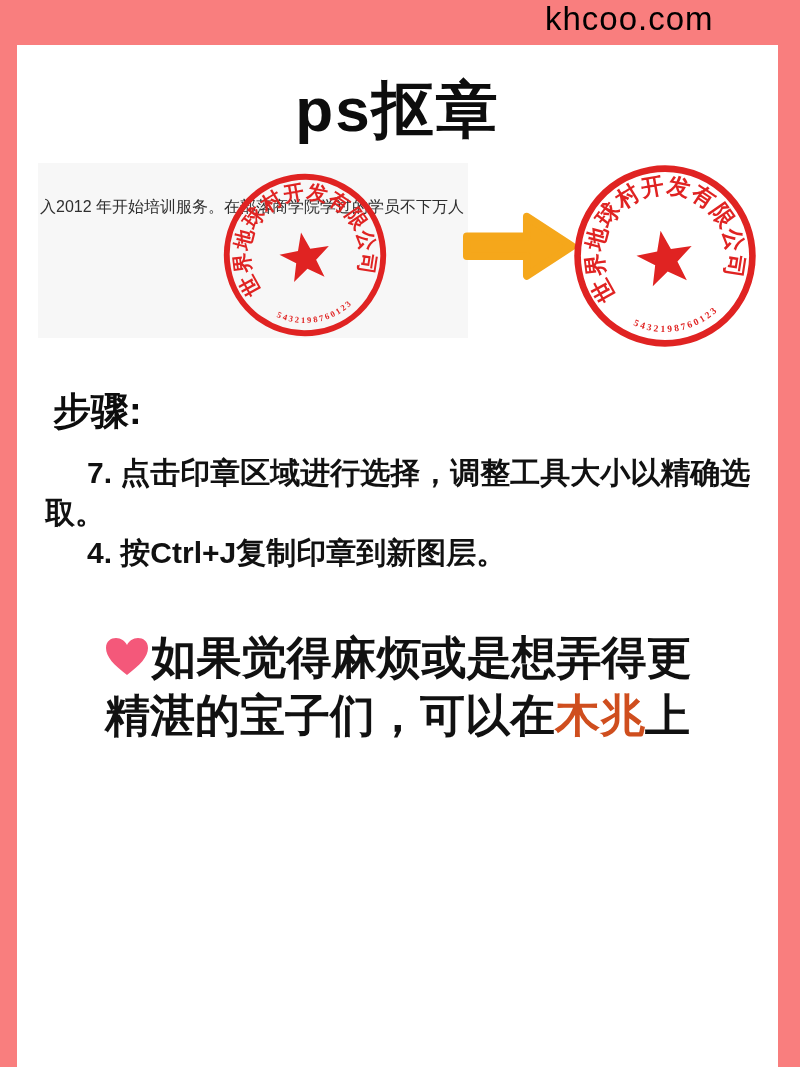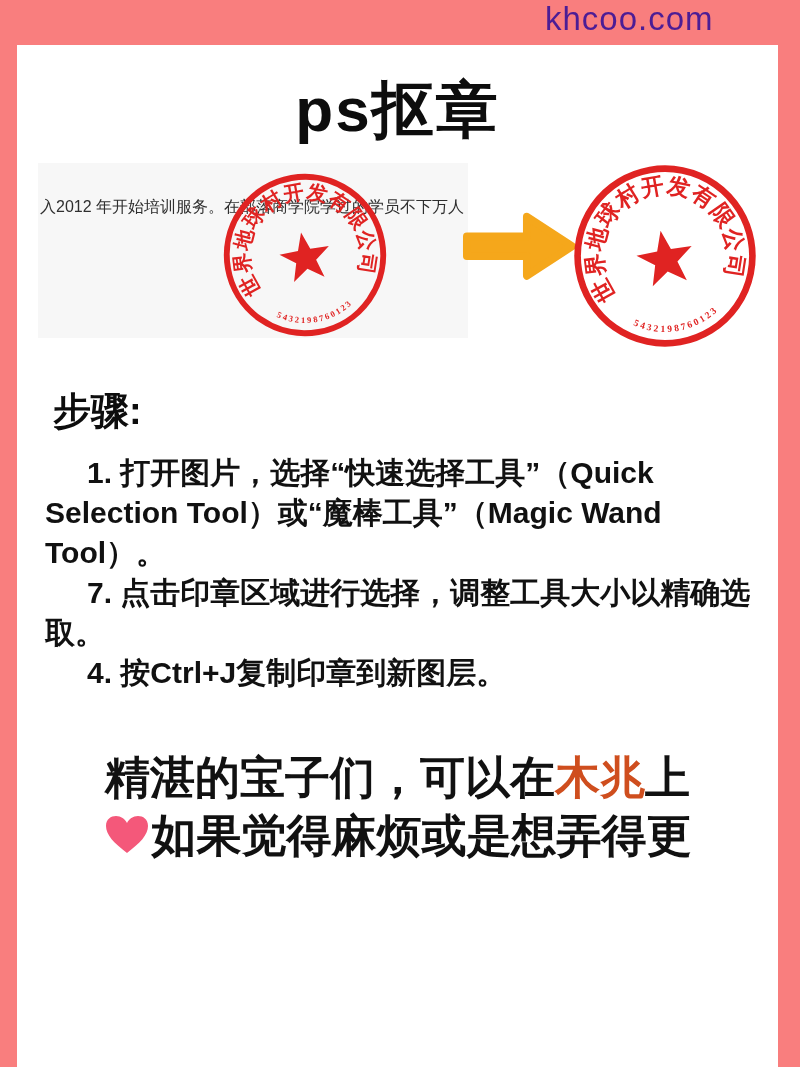--- a/index.html
+++ b/index.html
@@ -5,21 +5,21 @@
   html,body{margin:0;padding:0;}
   body{
     width:800px;height:1067px;
     background:#f97e7e;
     position:relative;
     font-family:"Liberation Sans","DejaVu Sans",sans-serif;
     overflow:hidden;
   }
   .watermark{
     position:absolute;top:0px;left:545px;
-    font-size:33px;color:#4c1d95;letter-spacing:1px;
+    font-size:33px;color:#000000;letter-spacing:1px;
     z-index:3;
   }
   .content{
     position:absolute;left:17px;right:22px;top:45px;bottom:0;
     background:#ffffff;
     z-index:1;
   }
   .title{
     text-align:center;
     margin:30px 0 8px 0;
@@ -116,31 +116,30 @@
           <textPath href="#s2-arc-bot" startOffset="50%">5432198760123</textPath>
         </text>
       </svg>
     </div>
 
   </div>
 
   <h2 class="steps-heading">步骤:</h2>
 
   <div class="steps">
-    <p>1. 打开图片，选择“快速选择工具”（Quick Selection Tool）或“魔棒工具”（Magic Wand Tool）。</p>
     <p>7. 点击印章区域进行选择，调整工具大小以精确选取。</p>
     <p>4. 按Ctrl+J复制印章到新图层。</p>
   </div>
 
   <div class="footer">
-    <div>
-      <span>精湛的宝子们，可以在</span><span class="hl-orange">木兆</span><span>上</span>
-    </div>
     <div>
       <span class="heart-icon">
         <svg viewBox="0 0 46 40" width="46" height="40">
           <path d="M23,38 C10,28 2,20 2,11 C2,4 7,1 12,1 C17,1 21,4 23,8 C25,4 29,1 34,1 C39,1 44,4 44,11 C44,20 36,28 23,38 Z" fill="#f4587a"></path>
         </svg>
       </span><span>如果觉得麻烦或是想弄得更</span>
     </div>
+    <div>
+      <span>精湛的宝子们，可以在</span><span class="hl-orange">木兆</span><span>上</span>
+    </div>
   </div>
 
 </div>
 
 </body></html>

